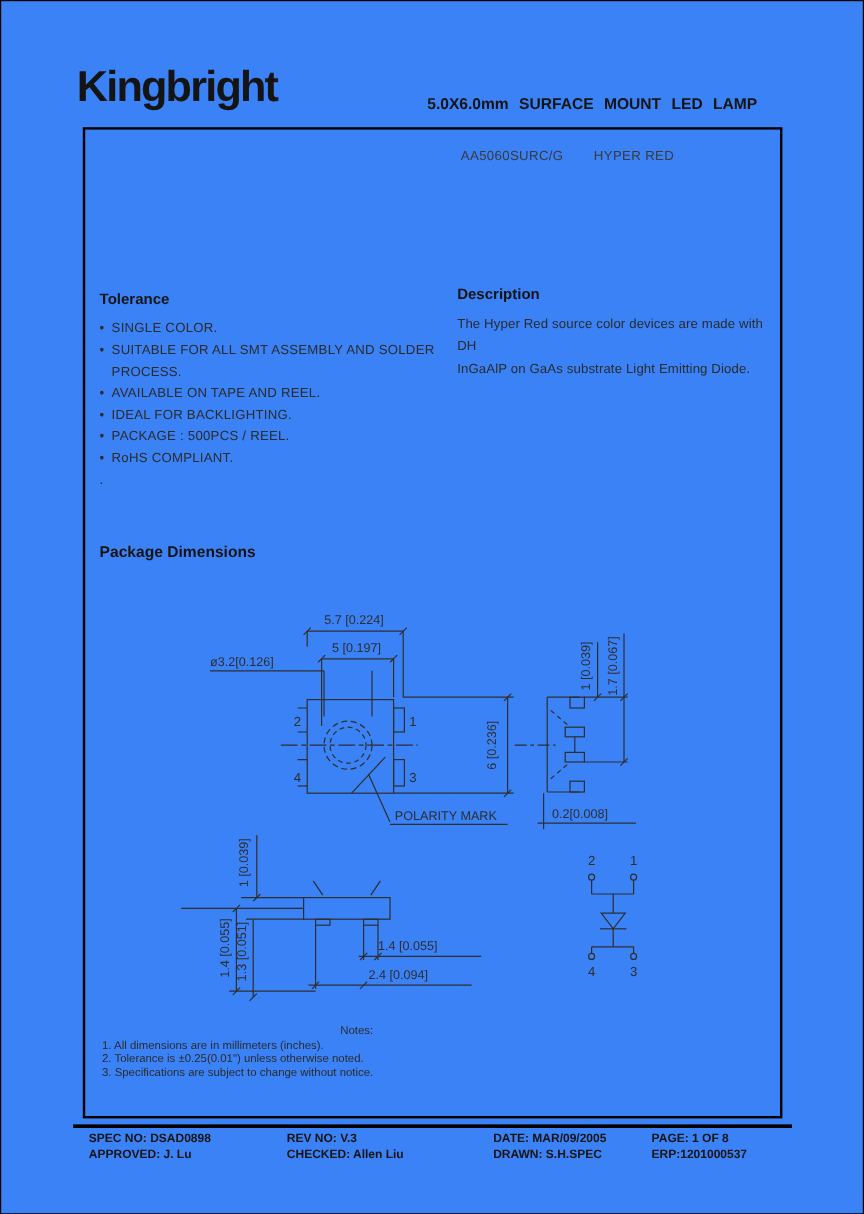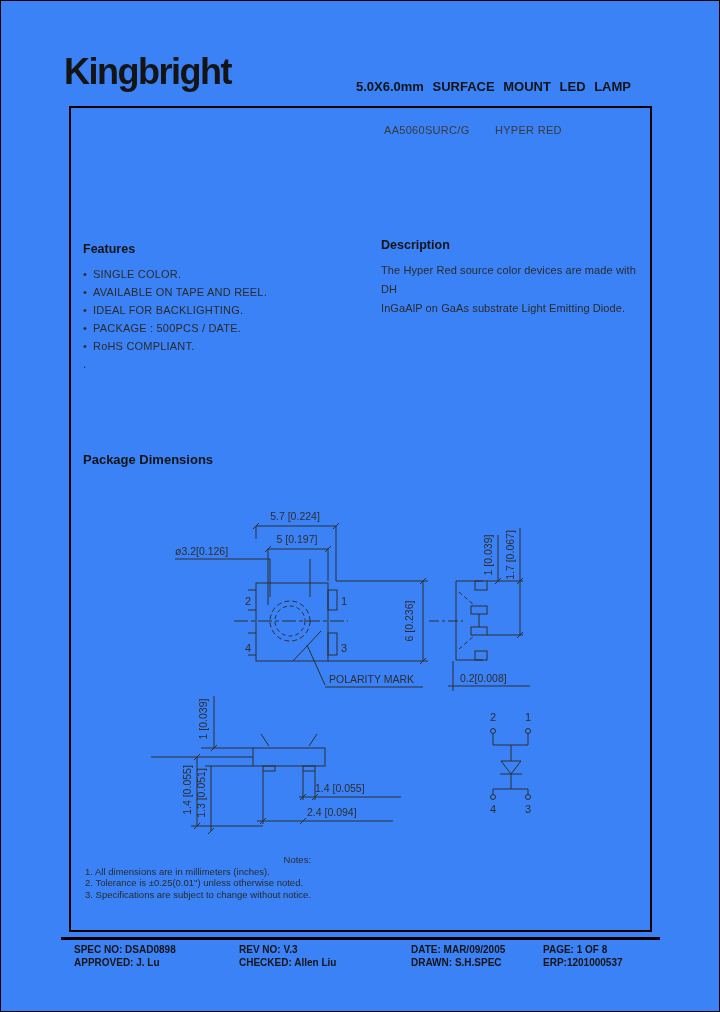--- a/index.html
+++ b/index.html
@@ -52,25 +52,26 @@
   <div class="doc-title">5.0X6.0mm SURFACE MOUNT LED LAMP</div>
 
   <div class="main-box">
 
     <div class="part-line">
       <span>AA5060SURC/G</span>
       <span>HYPER RED</span>
     </div>
 
     <div class="features">
-      <div class="sec-heading">Features</div>
+      <div class="sec-heading">Tolerance</div>
       <div class="feat">SINGLE COLOR.</div>
+      <div class="feat">SUITABLE FOR ALL SMT ASSEMBLY AND SOLDER PROCESS.</div>
       <div class="feat">AVAILABLE ON TAPE AND REEL.</div>
       <div class="feat">IDEAL FOR BACKLIGHTING.</div>
-      <div class="feat">PACKAGE : 500PCS / DATE.</div>
+      <div class="feat">PACKAGE : 500PCS / REEL.</div>
       <div class="feat">RoHS COMPLIANT.</div>
       <div class="feat-trail">.</div>
     </div>
 
     <div class="description">
       <div class="sec-heading">Description</div>
       <div class="dline">The  Hyper Red source  color devices are made with  DH</div>
       <div class="dline">InGaAlP on GaAs substrate Light  Emitting Diode.</div>
     </div>
 

